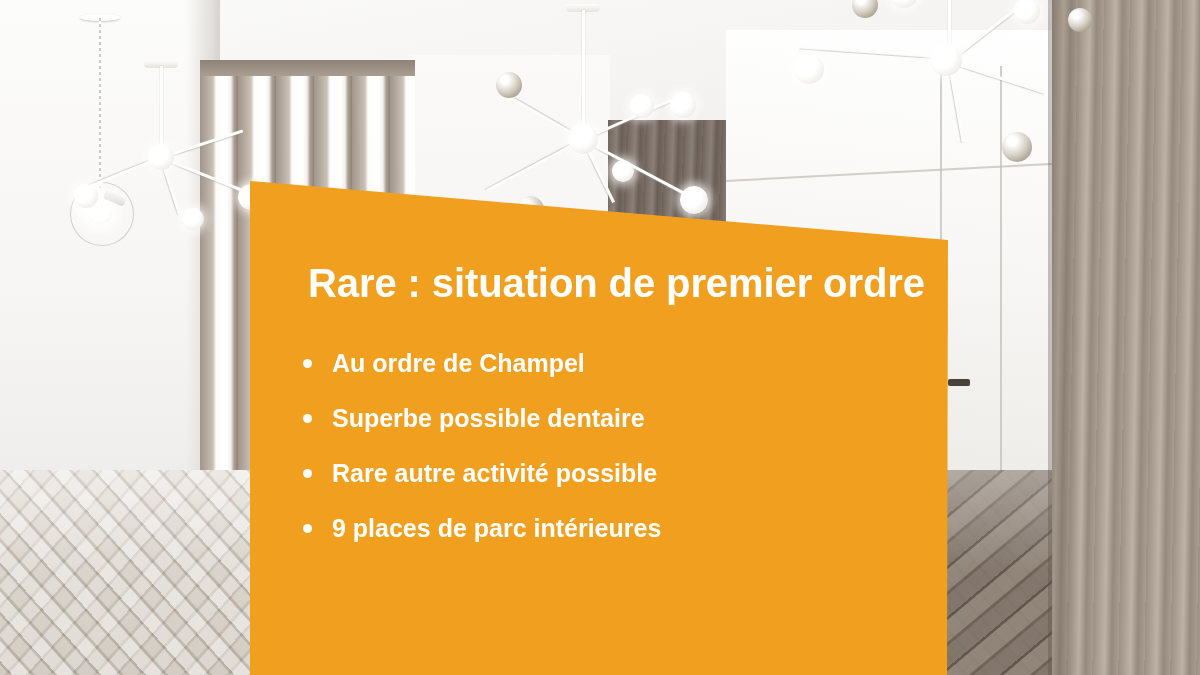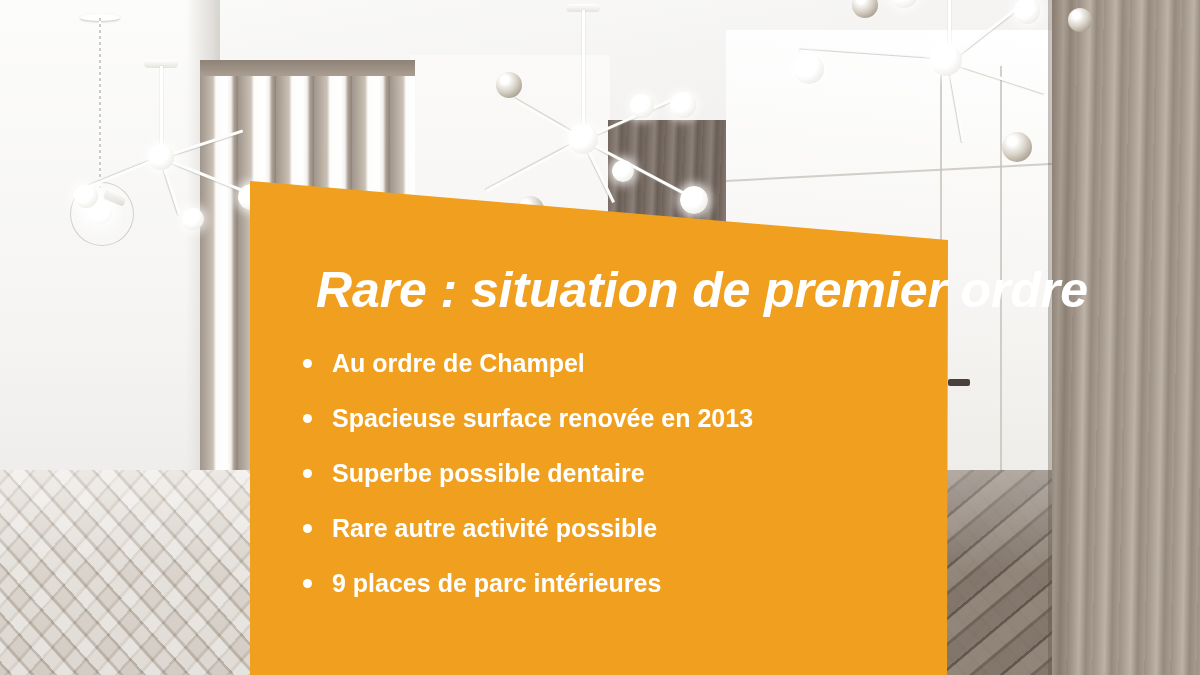--- a/index.html
+++ b/index.html
@@ -229,29 +229,28 @@
     left: 0; top: 0; width: 1200px; height: 675px;
     background: var(--brand, #F0A01E);
     clip-path: polygon(250px 181px, 948px 240px, 947px 675px, 250px 675px);
   }
   .panel-content {
     position: absolute;
     left: 250px; top: 181px; width: 700px; height: 494px;
   }
   .headline {
     position: absolute;
-    left: 66px; top: 80px;
+    left: 58px; top: 80px;
     margin: 0;
-    font-size: 50px;
+    font-size: 40px;
     font-weight: 700;
     letter-spacing: -0.1px;
     color: #ffffff;
     white-space: nowrap;
     font-family: "Liberation Sans", sans-serif;
-    font-style: italic;
   }
   .bullets {
     position: absolute;
     left: 53px; top: 155px;
     margin: 0; padding: 0;
     list-style: none;
   }
   .bullets li {
     display: flex;
     align-items: center;
@@ -396,24 +395,20 @@
   <div class="panel-content">
     <h1 class="headline">Rare : situation de premier ordre</h1>
 
     <ul class="bullets">
       <li>
         <span class="dot"></span>
         <span>Au ordre de Champel</span>
       </li>
       <li>
         <span class="dot"></span>
-        <span>Spacieuse surface renovée en 2013</span>
-      </li>
-      <li>
-        <span class="dot"></span>
         <span>Superbe possible dentaire</span>
       </li>
       <li>
         <span class="dot"></span>
         <span>Rare autre activité possible</span>
       </li>
       <li>
         <span class="dot"></span>
         <span>9 places de parc intérieures</span>
       </li>

